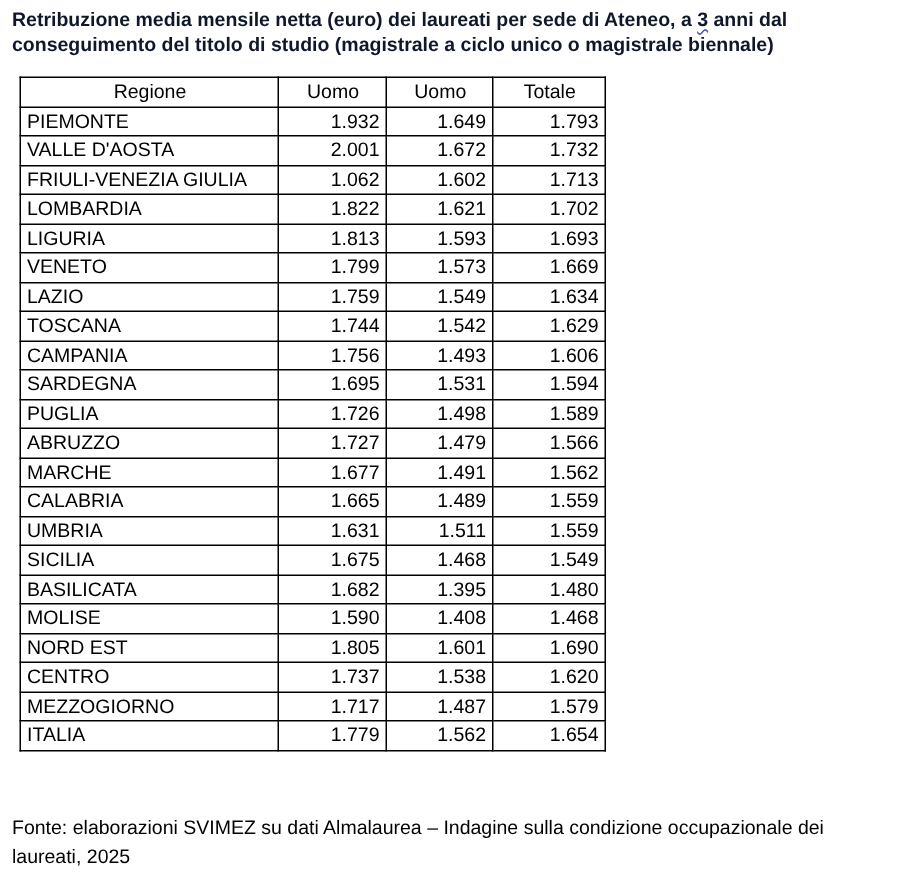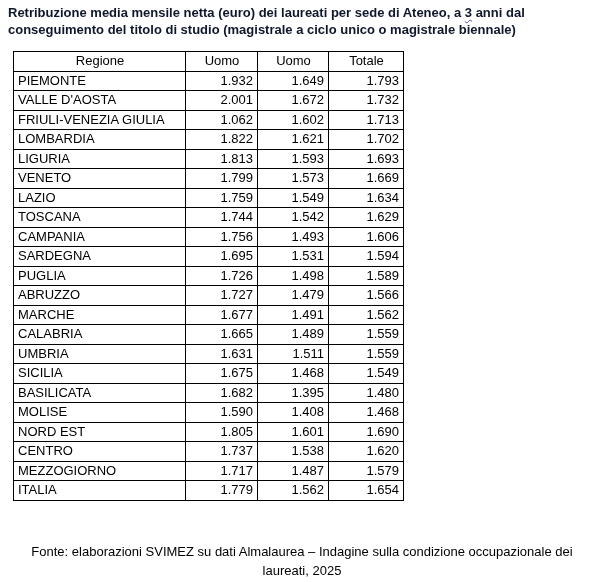--- a/index.html
+++ b/index.html
@@ -65,21 +65,20 @@
   }
   .footer {
     position: absolute;
     left: 8px;
     top: 542px;
     width: 588px;
     font-size: 13px;
     font-weight: normal;
     line-height: 19px;
     color: #000000;
-    text-align: center;
   }
 </style>
 </head>
 <body>
 
 <div class="title">
   <span>Retribuzione media mensile netta (euro) dei laureati per sede di Ateneo, a </span><span class="squiggle">3</span><span> anni dal</span><br>
   <span>conseguimento del titolo di studio (magistrale a ciclo unico o magistrale biennale)</span>
 </div>
 

